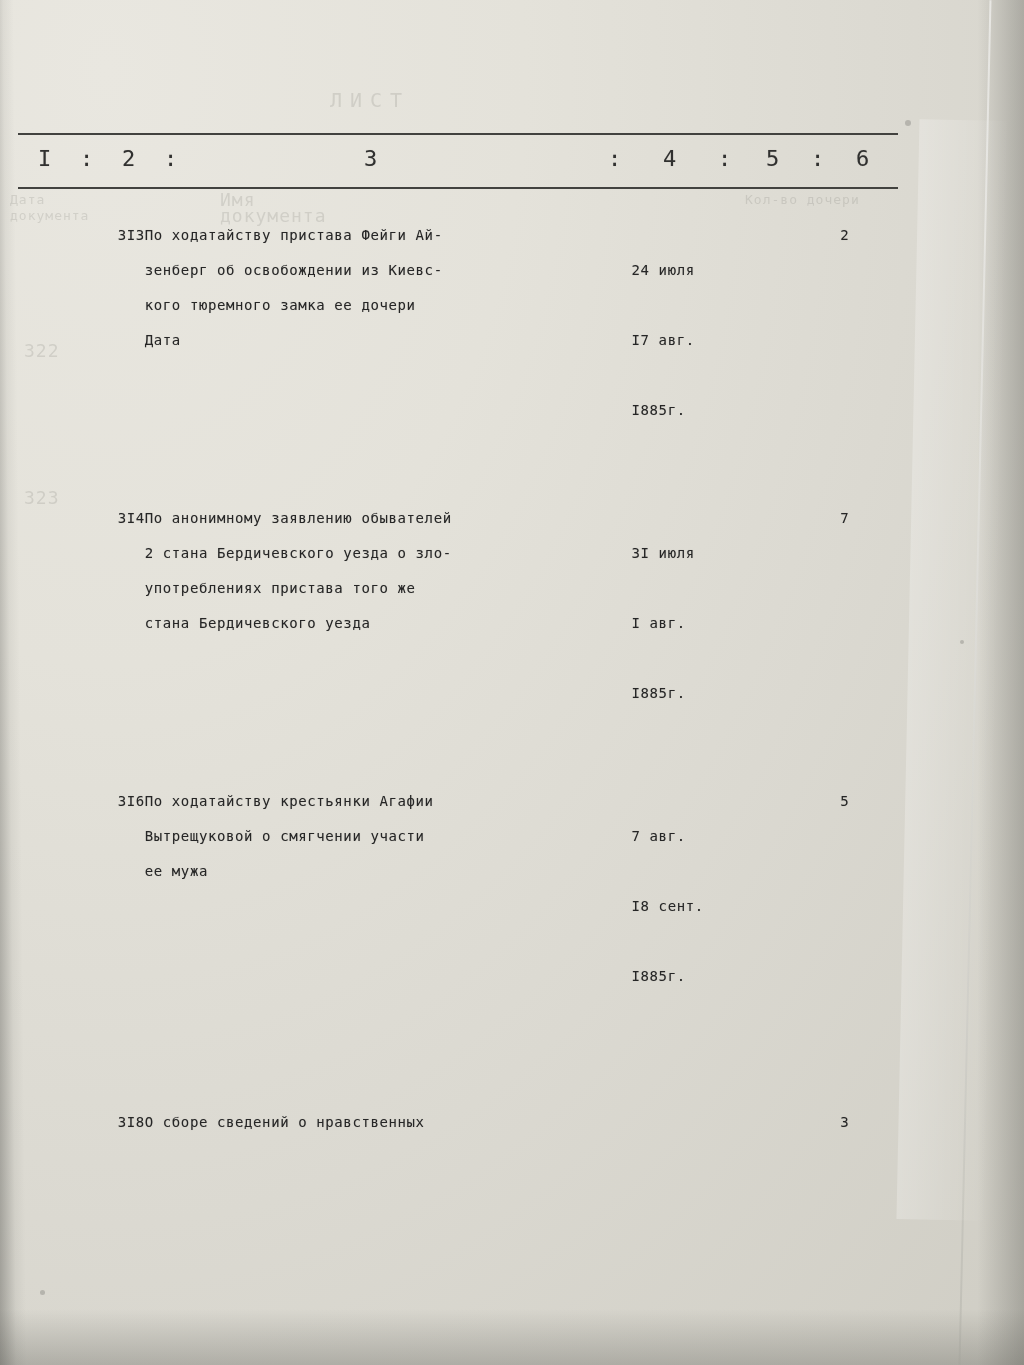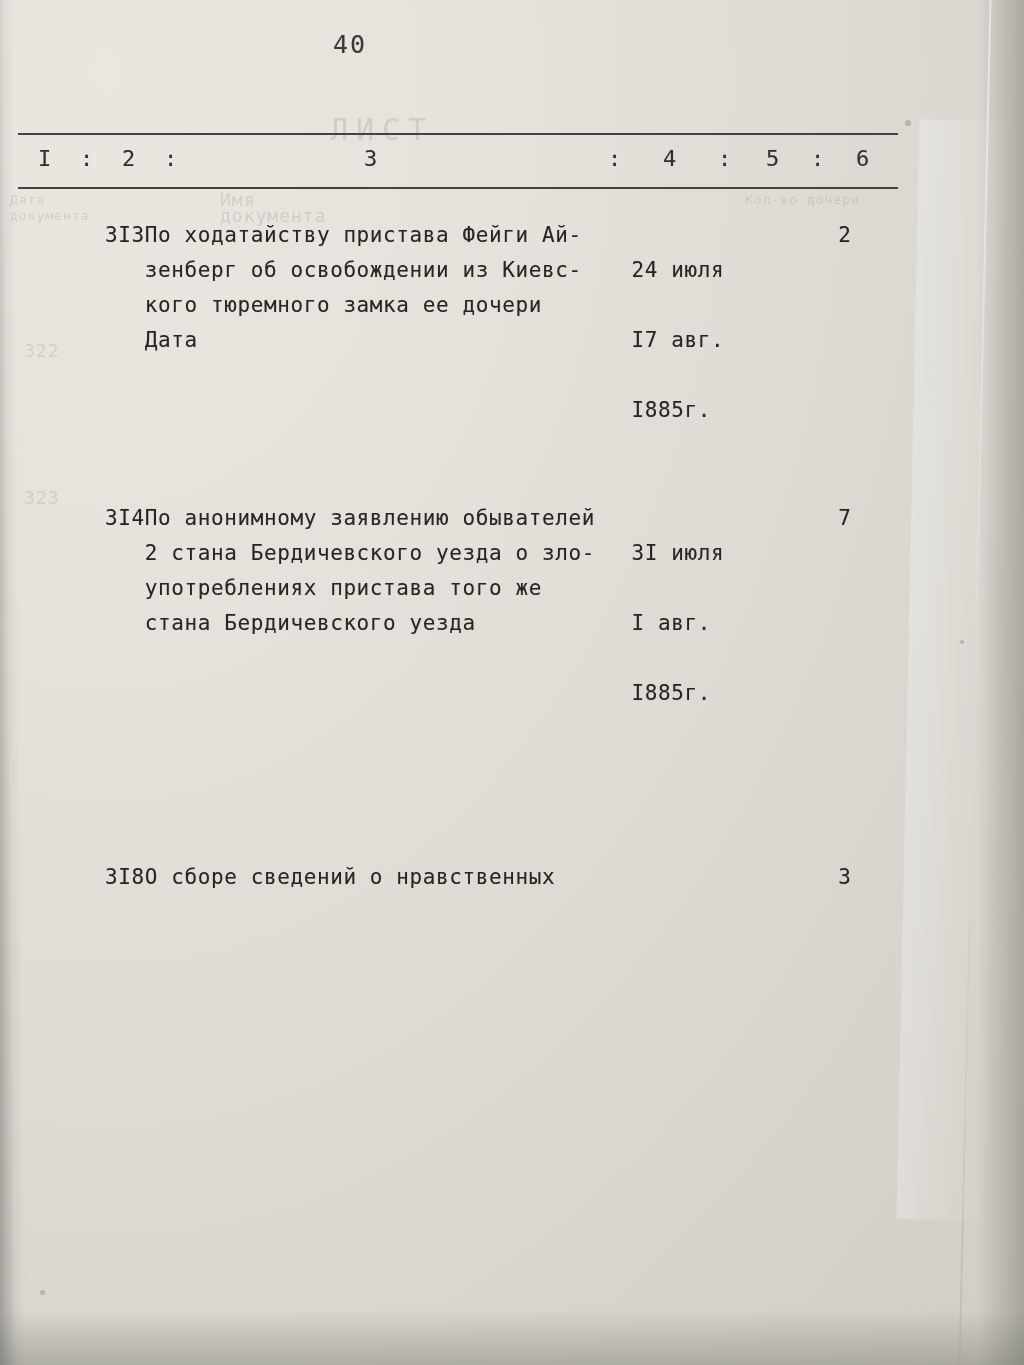--- a/index.html
+++ b/index.html
@@ -113,21 +113,21 @@
   table.reg {
     position: absolute;
     top: 218px;
     left: 22px;
     width: 880px;
     border-collapse: collapse;
   }
   table.reg td {
     vertical-align: top;
     padding: 0;
-    font-size: 21px;
+    font-size: 14px;
     line-height: 35px;
     letter-spacing: 0.6px;
     color: #262626;
   }
   td.c-num {
     width: 118px;
     text-align: right;
     padding-right: 22px;
     white-space: nowrap;
   }
@@ -160,30 +160,29 @@
 
 <div id="page">
 
   <div class="paper"></div>
   <div class="edge-left"></div>
   <div class="edge-right"></div>
   <div class="edge-bottom"></div>
   <div class="fold"></div>
   <div class="fold2"></div>
 
-  <div class="ghost" style="left:330px; top:88px; font-size:30px; letter-spacing:8px;margin-top:24px;">ЛИСТ</div>
+  <div class="ghost" style="left:330px; top:88px; font-size:20px; letter-spacing:8px;">ЛИСТ</div>
   <div class="ghost" style="left:10px; top:192px; font-size:13px; width:120px; line-height:16px;">Дата документа</div>
   <div class="ghost" style="left:220px; top:192px; font-size:18px; width:120px; line-height:16px;">Имя документа</div>
   <div class="ghost" style="left:745px; top:192px; font-size:13px; width:120px; line-height:16px;">Кол-во дочери</div>
   <div class="ghost" style="left:24px; top:340px; font-size:18px;">322</div>
   <div class="ghost" style="left:24px; top:487px; font-size:18px;">323</div>
 
   <div class="content">
 
-    <div class="folio">40</div>
 
     <div class="rule top"></div>
 
     <div class="colrow">
       <span style="left:20px;">I</span>
       <span style="left:62px;">:</span>
       <span style="left:104px;">2</span>
       <span style="left:146px;">:</span>
       <span style="left:346px;">3</span>
       <span style="left:590px;">:</span>
@@ -230,20 +229,34 @@
             <span class="date-line">3I июля</span>
             <span class="date-line">I авг.</span>
             <span class="date-line">I885г.</span>
           </td>
           <td class="c-count">7</td>
         </tr>
         <tr class="spacer">
             <td colspan="4"></td>
           </tr>
 
+        <tr>
+          <td class="c-num">3I6</td>
+          <td class="c-desc">
+            <span class="desc-line">По ходатайству крестьянки Агафии</span>
+            <span class="desc-line">Вытрещуковой о смягчении участи</span>
+            <span class="desc-line">ее мужа</span>
+          </td>
+          <td class="c-dates">
+            <span class="date-line">7 авг.</span>
+            <span class="date-line">I8 сент.</span>
+            <span class="date-line">I885г.</span>
+          </td>
+          <td class="c-count">5</td>
+        </tr>
         <tr class="spacer">
             <td colspan="4"></td>
           </tr>
 
         <tr class="spacer">
             <td colspan="4"></td>
           </tr>
 
         <tr>
           <td class="c-num">3I8</td>

